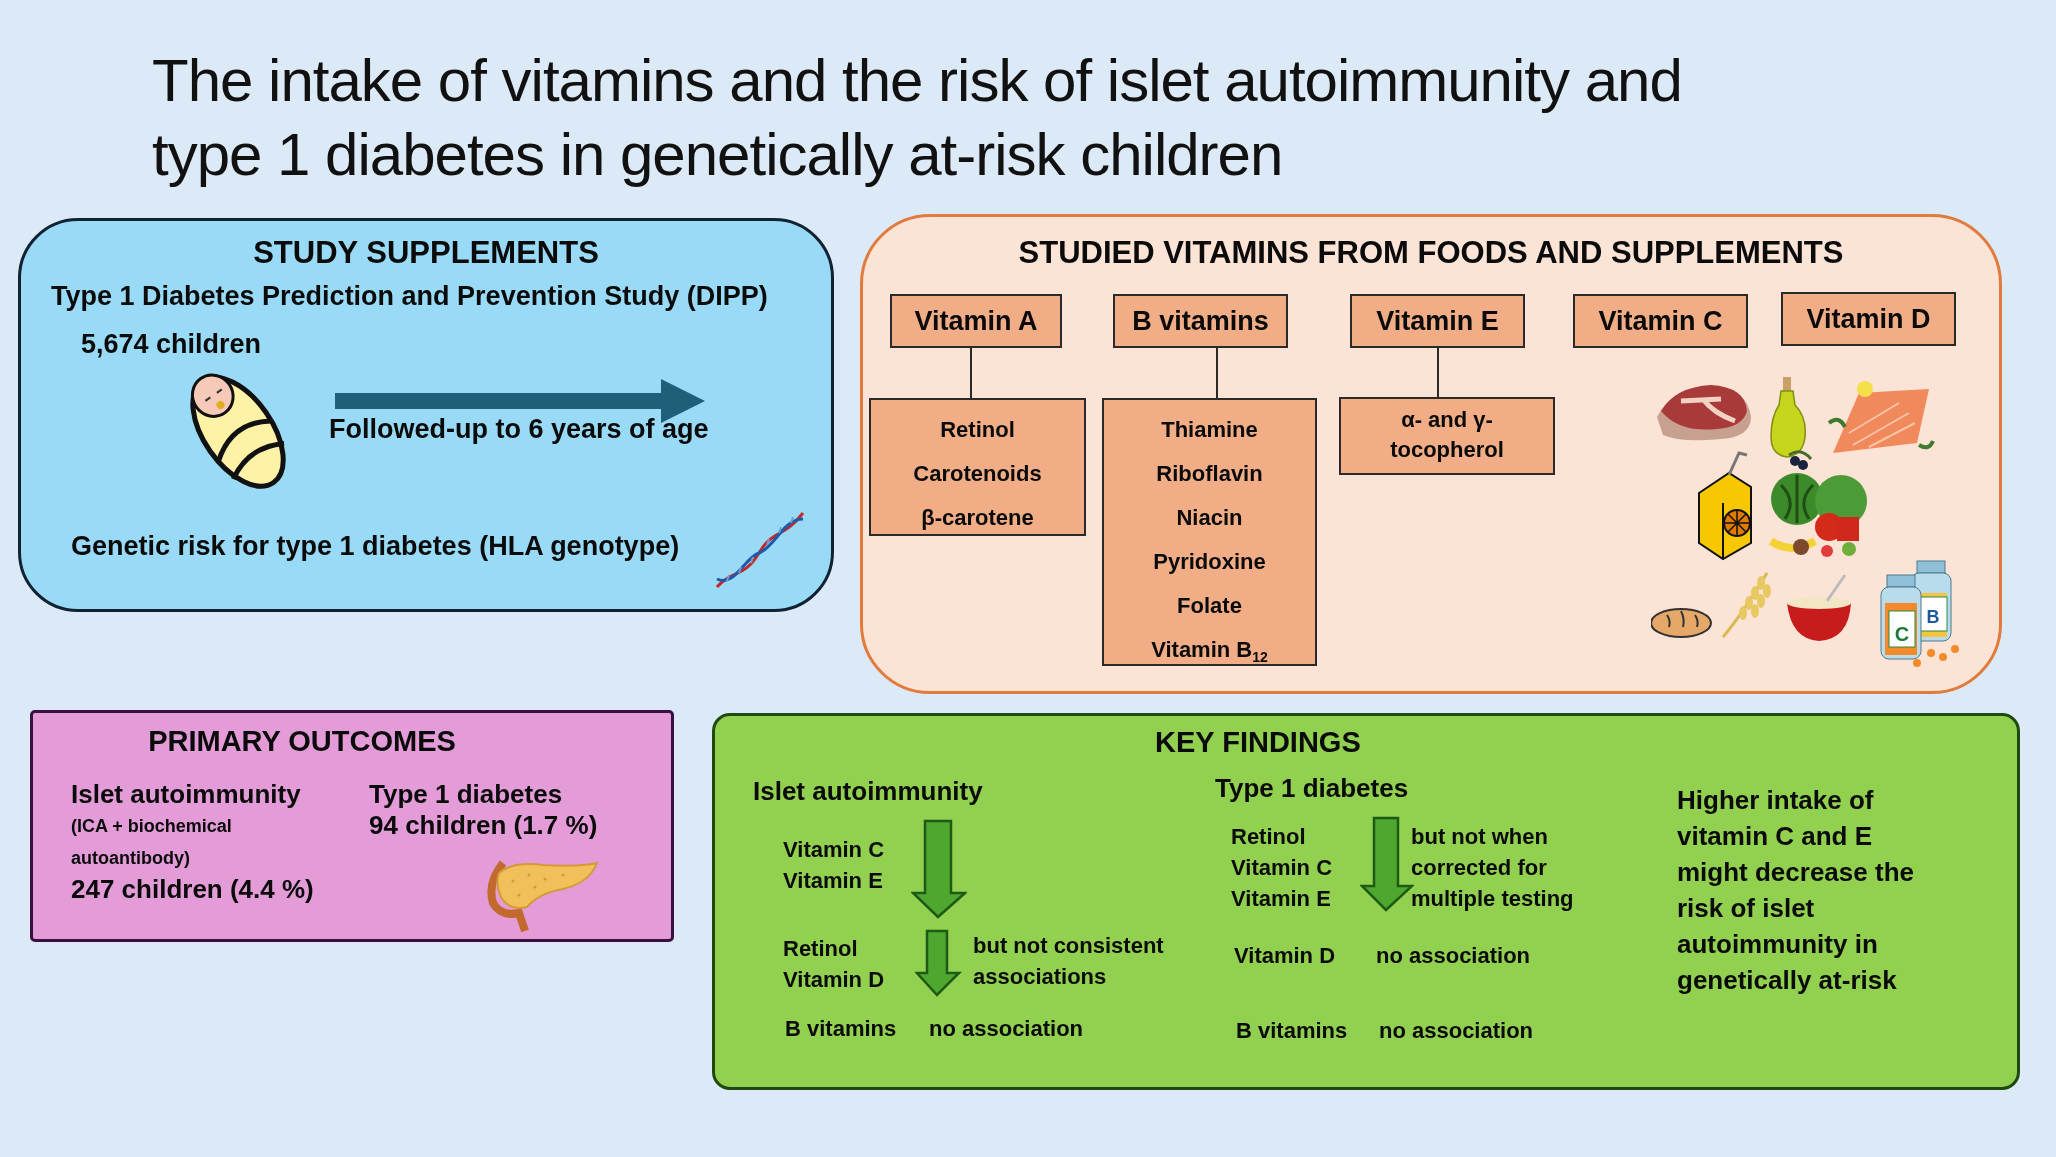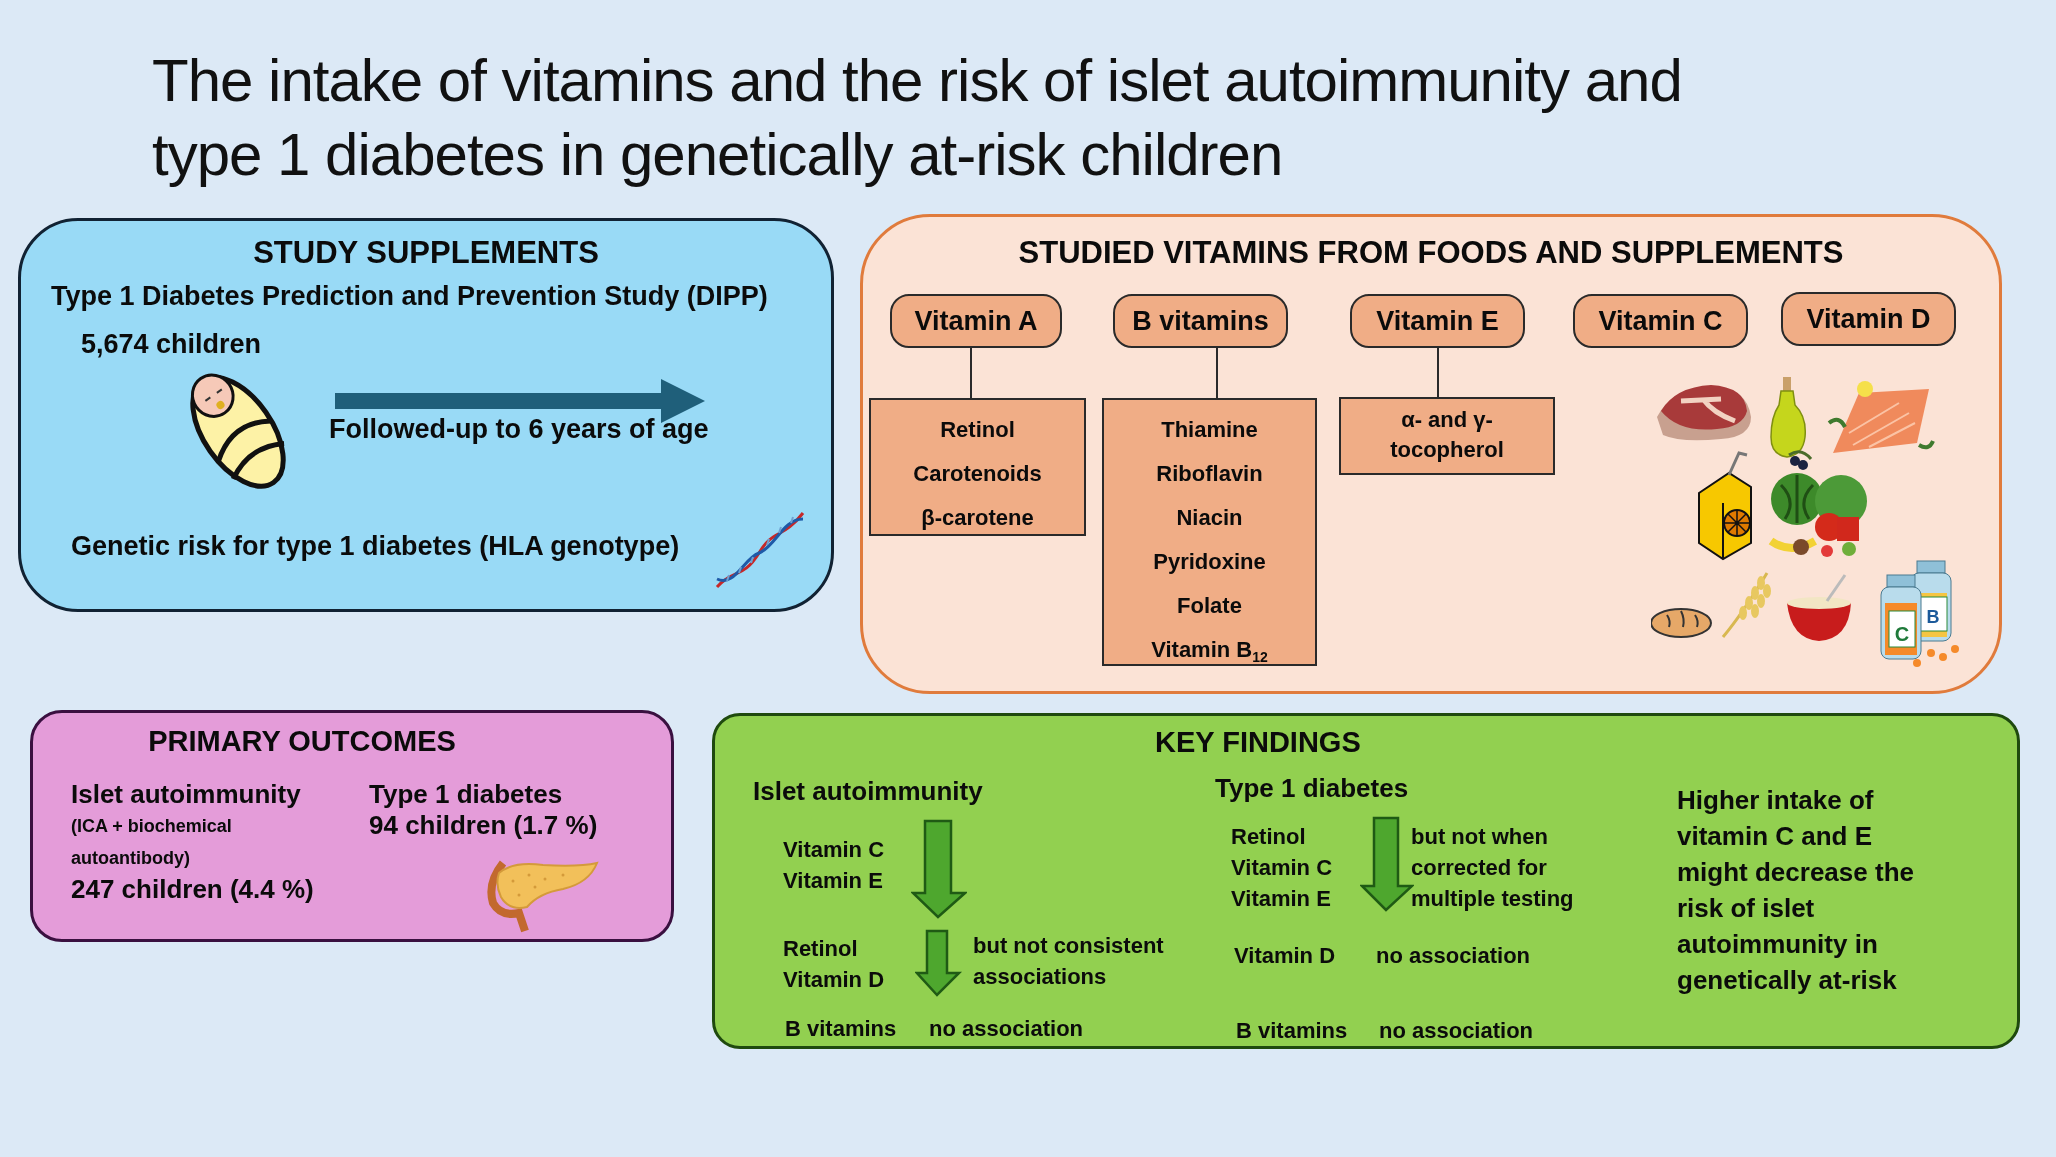--- a/index.html
+++ b/index.html
@@ -24,37 +24,37 @@
   #study .fu { left: 308px; top: 193px; font-size: 27px; font-weight: bold; }
   #study .gen { left: 50px; top: 310px; font-size: 27px; font-weight: bold; }
   #study .arrow { left: 314px; top: 156px; }
   #study .baby { left: 138px; top: 130px; }
   #study .dna { left: 692px; top: 288px; }
 
   
   #vits { left: 860px; top: 214px; width: 1142px; height: 480px; background: #fbe3d6; border: 3px solid #e07b3c; border-radius: 70px; }
   #vits .h { left: 0; width: 100%; top: 18px; text-align: center; font-size: 31px; font-weight: bold; }
   .vbox { position: absolute; box-sizing: border-box; background: #f0ad86; border: 2px solid #2a2a2a; text-align: center; font-weight: bold; display: flex; align-items: center; justify-content: center; }
-  .vhead { height: 54px; font-size: 27px; border-radius: 19px; }
+  .vhead { height: 54px; font-size: 27px; }
   .vsub { font-size: 22px; flex-direction: column; justify-content: flex-start; padding-top: 8px; }
   .vsub div { line-height: 44px; }
   .vline { position: absolute; width: 2px; background: #2a2a2a; }
   .foods { left: 788px; top: 160px; }
 
   
-  #outcomes { left: 30px; top: 710px; width: 644px; height: 232px; background: #e49cd9; border: 3px solid #3a1040; border-radius: 32px; }
+  #outcomes { left: 30px; top: 710px; width: 644px; height: 232px; background: #e49cd9; border: 3px solid #3a1040; border-radius: 5px; }
   #outcomes .h { left: 0; width: 100%; top: 12px; text-align: center; font-size: 29px; font-weight: bold; margin-left: -50px; }
   #outcomes .col { font-weight: bold; }
   #outcomes .t { font-size: 26px; }
   #outcomes .s { font-size: 18px; line-height: 32px; }
   #outcomes .v { font-size: 26px; }
   .pancreas { left: 450px; top: 140px; }
 
   
-  #findings { left: 712px; top: 713px; width: 1308px; height: 336px; background: #92d050; border: 3px solid #1f4a0e; border-radius: 28px; }
+  #findings { left: 712px; top: 713px; width: 1308px; height: 377px; background: #92d050; border: 3px solid #1f4a0e; border-radius: 18px; }
   #findings .h { left: 440px; top: 10px; font-size: 29px; font-weight: bold; }
   .kf { position: absolute; font-weight: bold; font-size: 22px; line-height: 31px; }
   .kf-h { font-size: 26px; }
   .concl { left: 962px; top: 66px; font-size: 26px; line-height: 36px; font-weight: bold; width: 300px; }
   .darrow { position: absolute; }
 </style>
 </head>
 <body>
 
 <div class="abs title">

